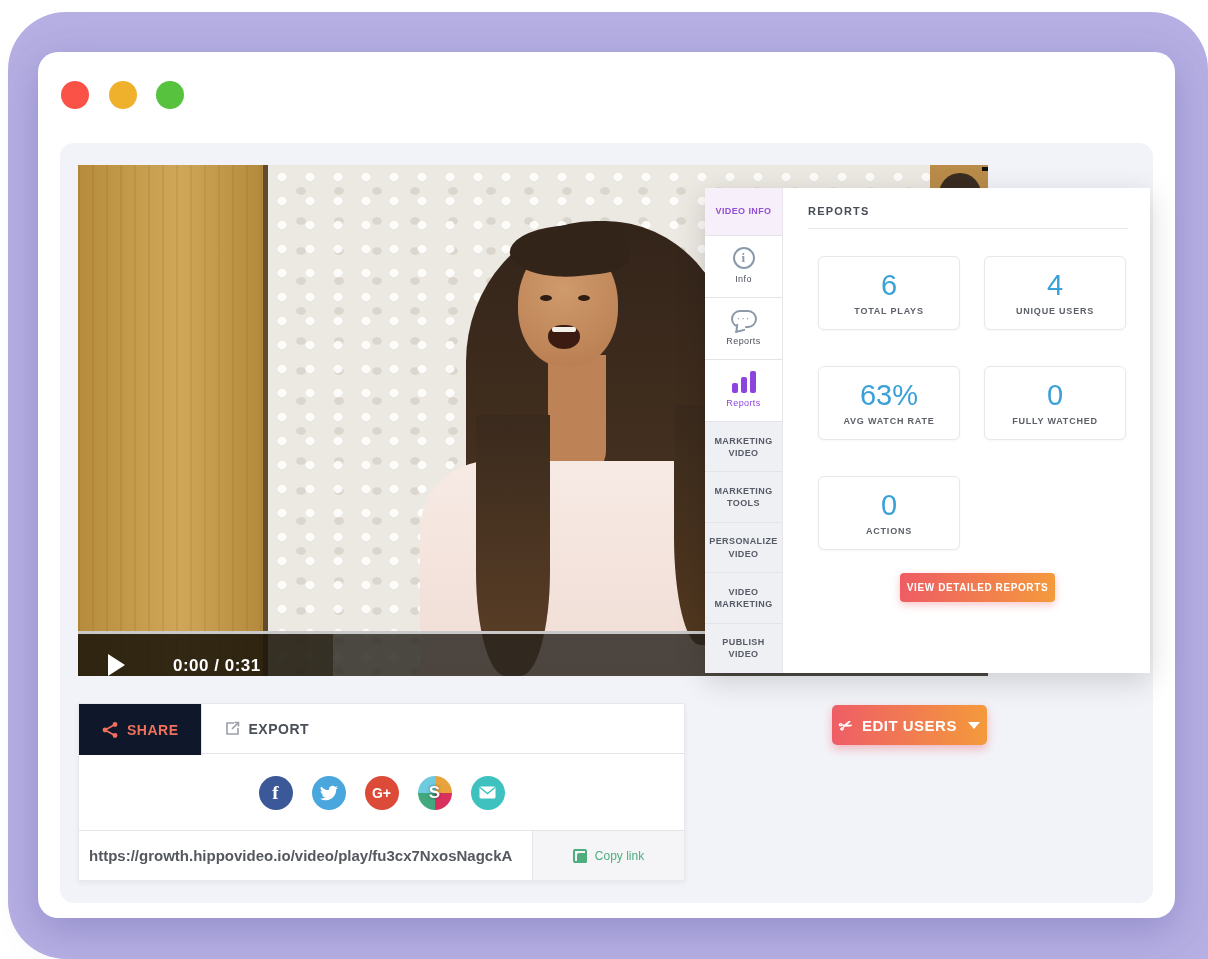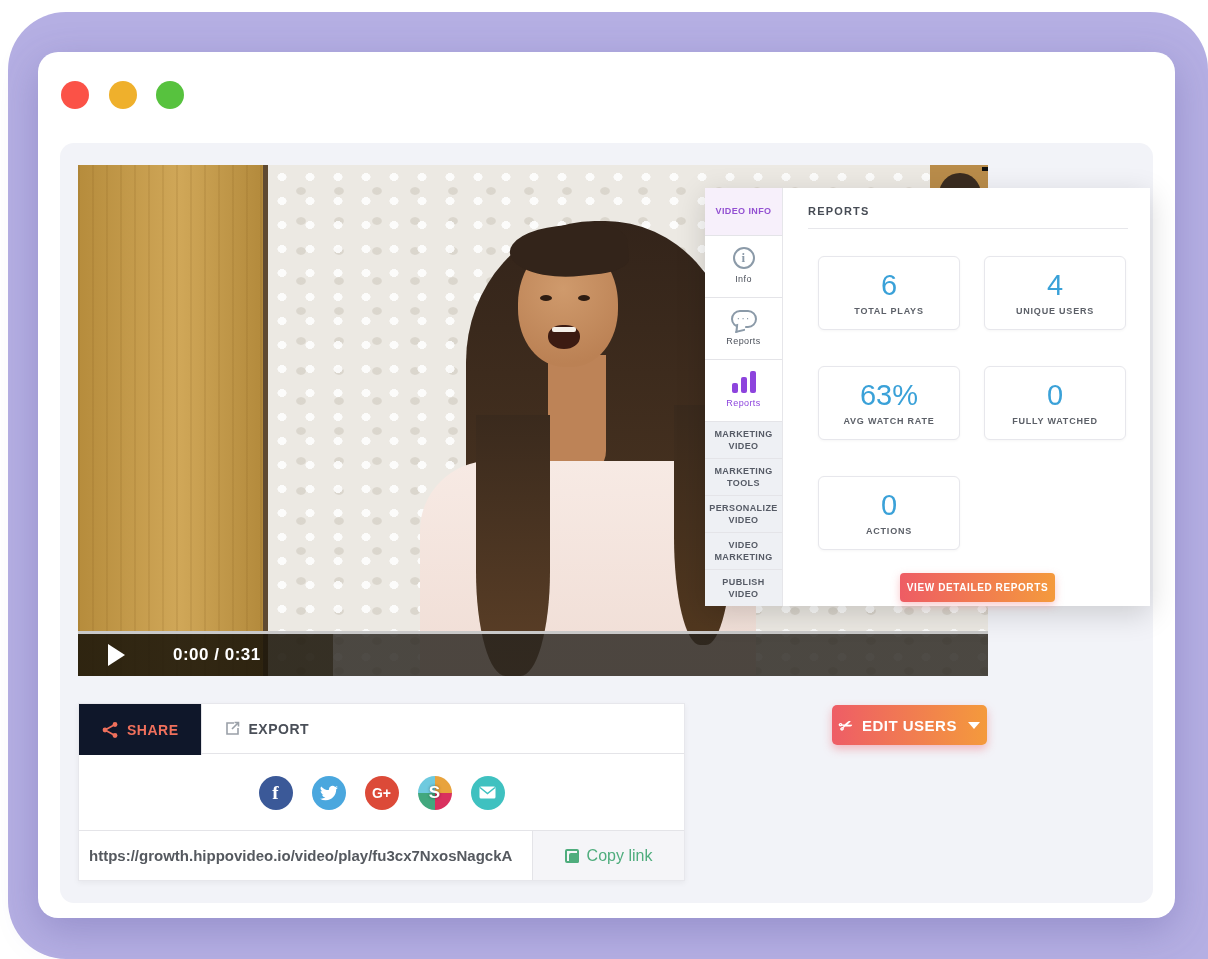--- a/index.html
+++ b/index.html
@@ -66,28 +66,28 @@
            background:#f4efe8; border-radius:2px; }
 
   .thumb-bubble { position:absolute; left:852px; top:0; width:60px; height:38px;
                   background:#b98c4a; overflow:hidden; }
   .thumb-head { position:absolute; left:9px; top:8px; width:42px; height:42px;
                 border-radius:50%; background:#3a2c20; }
   .thumb-dot { position:absolute; right:2px; top:2px; width:6px; height:4px; background:#111; }
 
   .controls { position:absolute; left:0; bottom:0; width:100%; height:45px;
               background:linear-gradient(90deg, rgba(28,22,10,.88) 0 28%, rgba(40,36,30,.82) 28%);
-              border-top:3px solid #c9c9c9; display:flex; align-items:center; }
+              border-top:3px solid #c9c9c9; display:flex; align-items:flex-end; }
   .play-tri { width:0; height:0; margin-left:30px;
               border-left:17px solid #ffffff; border-top:11px solid transparent;
               border-bottom:11px solid transparent; }
   .time { color:#ffffff; font-size:17px; font-weight:bold; margin-left:48px; letter-spacing:.5px; }
 
   
-  .overlay { position:absolute; left:705px; top:188px; width:445px; height:418px; display:flex;
+  .overlay { position:absolute; left:705px; top:188px; width:445px; height:485px; display:flex;
              box-shadow:0 8px 28px rgba(0,0,0,.16); background:#fff; }
   .side { width:78px; display:flex; flex-direction:column; border-right:1px solid #e6e6ea;
           background:#fff; }
   .side-item { display:flex; flex-direction:column; align-items:center; justify-content:center;
                text-align:center; border-bottom:1px solid #e4e4e8; padding:2px 4px;
                font-size:9px; font-weight:bold; color:#565b66; line-height:1.35;
                letter-spacing:.4px; cursor:pointer; }
   .side-item.hdr { height:48px; background:#f7f0fb; color:#9350d2; }
   .side-item.icon-item { height:62px; background:#fff; font-weight:normal; color:#4d525c; }
   .side-item.icon-item.active { color:#8d44dd; }
@@ -139,21 +139,21 @@
   .soc.gp { background:#dc4a38; font-size:14px; }
   .soc.sl { background:conic-gradient(#e8a33d 0 25%, #d9305e 25% 50%, #42a87e 50% 75%, #6ecadf 75% 100%);
             font-size:17px; text-shadow:0 0 3px rgba(0,0,0,.5); }
   .soc.em { background:#3fc1c0; }
   .url-row { position:absolute; left:0; bottom:0; width:100%; height:50px; border-top:1px solid #e4e4e8;
              display:flex; }
   .url-field { flex:1; display:flex; align-items:center; padding:0 10px; font-size:15px;
                color:#55595f; white-space:nowrap; overflow:hidden;font-weight:bold; }
   .copy-btn { width:152px; background:#f5f5f8; border:none; border-left:1px solid #e4e4e8;
               display:flex; align-items:center; justify-content:center; gap:8px;
-              color:#4fad7d; font-size:16px; cursor:pointer; font-family:"Liberation Sans",sans-serif; }
+              color:#4fad7d; font-size:12px; cursor:pointer; font-family:"Liberation Sans",sans-serif; }
   .ic-copy { position:relative; width:14px; height:14px; }
   .ic-copy:before { content:""; position:absolute; left:0; top:0; width:10px; height:10px;
                     border:2px solid #4fad7d; border-radius:2px; }
   .ic-copy:after { content:""; position:absolute; right:0; bottom:0; width:10px; height:10px;
                    background:#4fad7d; border-radius:2px; }
 
   
   .edit-btn { position:absolute; left:832px; top:705px; width:155px; height:40px; border:none;
               border-radius:5px; background:linear-gradient(90deg,#ee5d66,#f49a3c);
               color:#fff; font-size:15px; font-weight:bold; letter-spacing:.5px; cursor:pointer;

